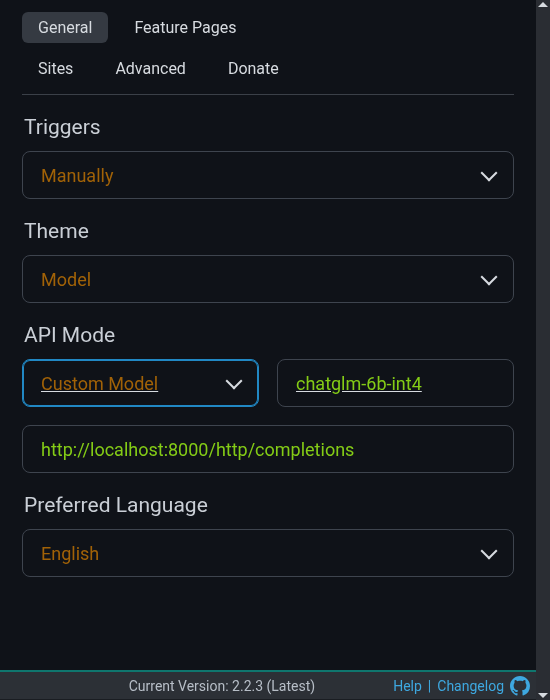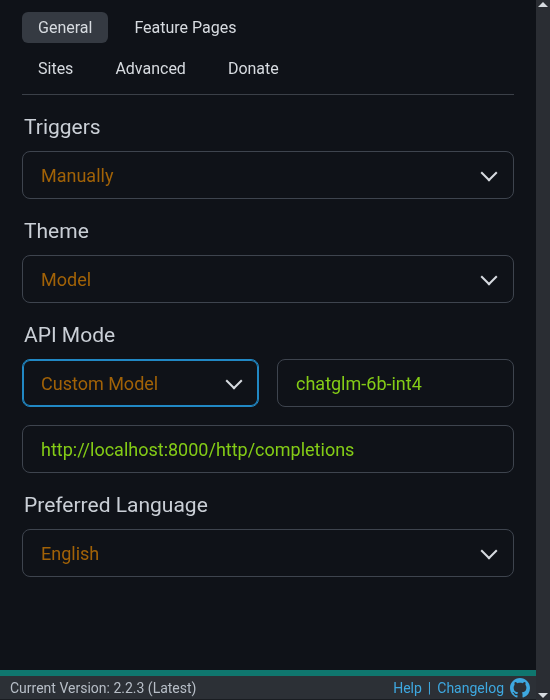--- a/index.html
+++ b/index.html
@@ -57,21 +57,21 @@
     cursor: pointer;
   }
   .select.highlight { border-color: #2188c4; box-shadow: 0 0 0 1px #2188c4 inset; }
   .chev {
     width: 12px; height: 12px;
     border-right: 2px solid #d7dbe0;
     border-bottom: 2px solid #d7dbe0;
     transform: rotate(45deg);
     margin-top: -4px;
   }
-  .row-split { display: flex; gap: 18px; }
+  .row-split { display: flex; gap: 18px; text-decoration: underline; }
   .row-split > * { flex: 1; }
   .textbox {
     height: 48px;
     background: transparent;
     border: 1px solid #3e444e;
     border-radius: 8px;
     display: flex;
     align-items: center;
     padding: 0 18px;
     font-size: 18px;
@@ -79,25 +79,25 @@
     cursor: text;
   }
   .textbox.full { margin-top: 18px; }
   .statusbar {
     position: absolute;
     left: 0; right: 14px; bottom: 0;
     height: 30px;
     background: #2c3036;
     display: flex;
     align-items: center;
-    justify-content: space-between;
+    justify-content: flex-end;
     padding: 0 6px 0 10px;
     font-size: 14px;
     color: #b7bec7;
-    border-top: 6px solid #0f766e;
+    border-top: 2px solid #0f766e;
     border-bottom: 1px solid #1a1d22;
     gap: 42px;
   }
   .statusbar a { color: #3ea8e0; text-decoration: none; cursor: pointer; }
   .status-right { display: flex; align-items: center; gap: 6px; margin-left: 36px; }
   .sep { color: #3ea8e0; }
   .gh-icon {
     width: 20px; height: 20px;
     fill: #3ea8e0;
   }

